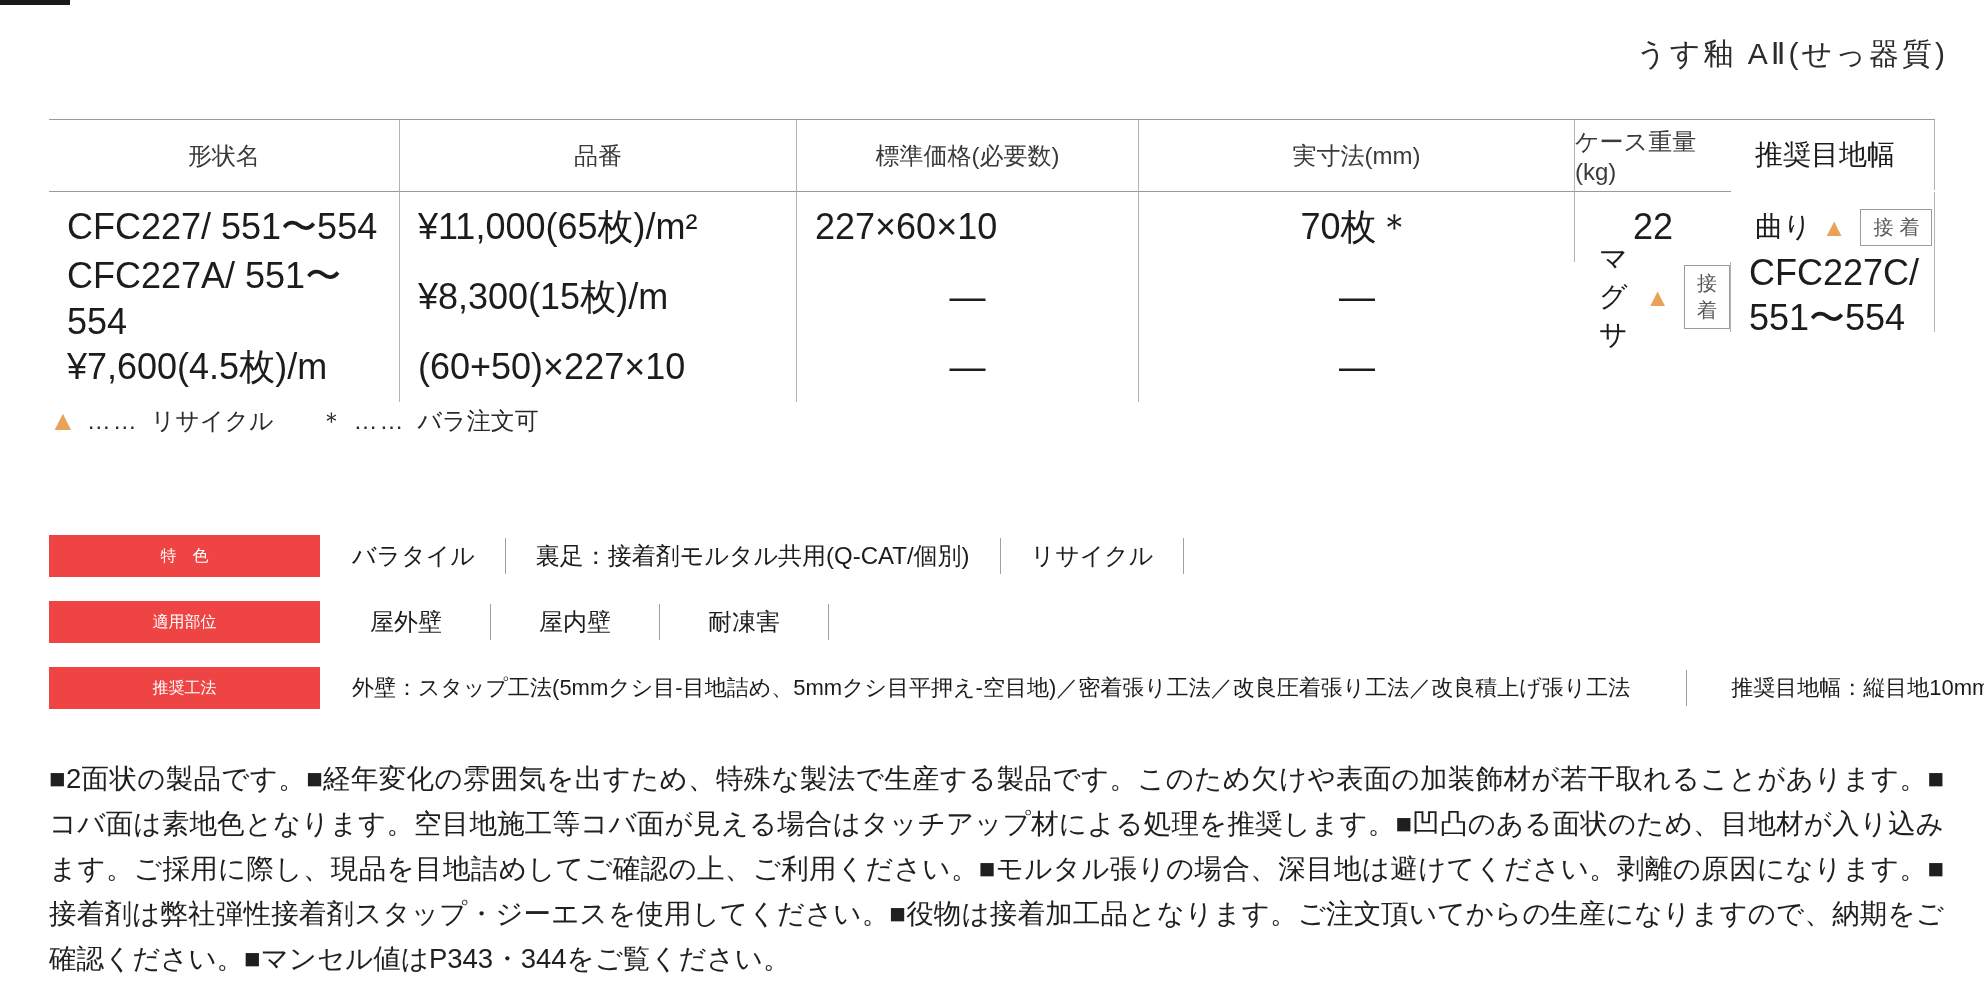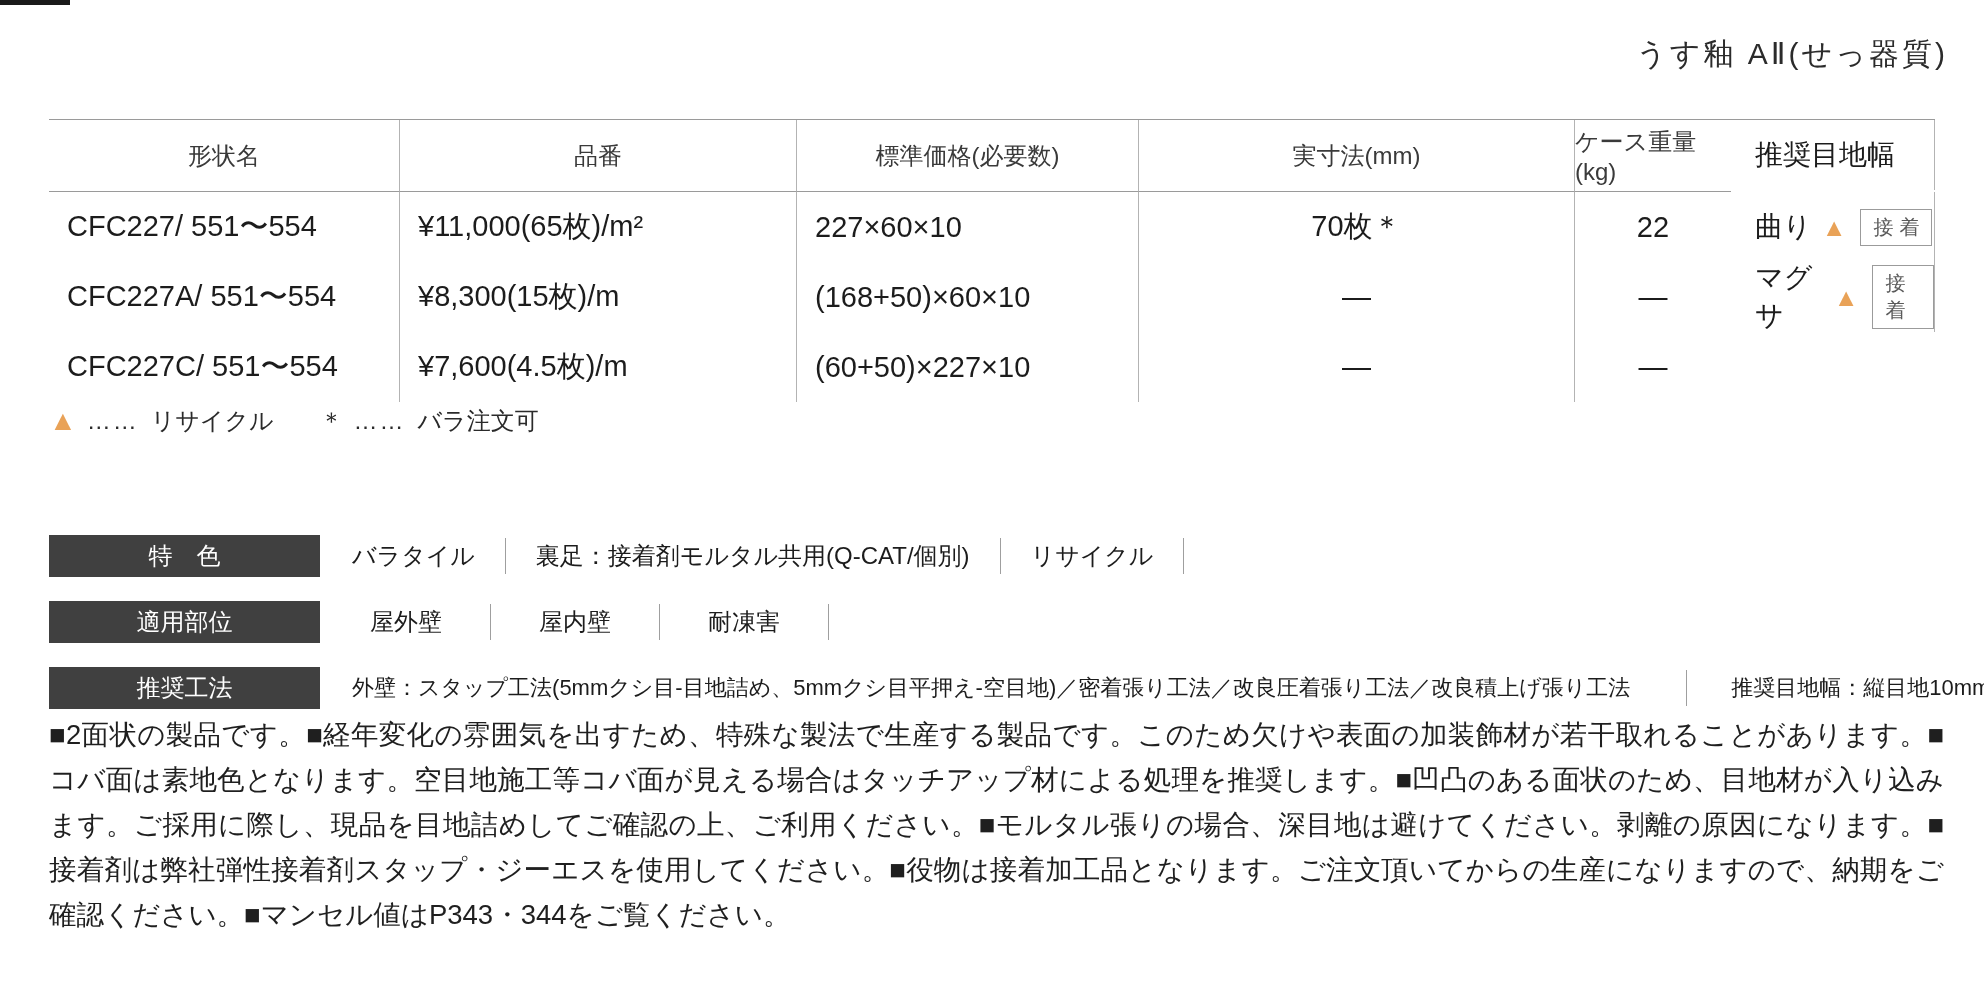--- a/index.html
+++ b/index.html
@@ -23,21 +23,21 @@
     grid-template-columns:351px 397px 342px 436px 156px 204px;
     border-top:1px solid #9a9a9a;
   }
   .th{
     height:71px;display:flex;align-items:center;justify-content:center;
     font-size:24px;color:#3a3a3a;
     border-bottom:1px solid #9a9a9a;
   }
   .td{
     height:70px;display:flex;align-items:center;
-    font-size:29px;color:#1c1c1c;
+    font-size:36px;color:#1c1c1c;
   }
   .vline{border-right:1px solid #b3b3b3;}
   .td.c0{padding-left:24px;font-size:28px;}
   .td.c1{padding-left:18px;}
   .td.c2{padding-left:18px;}
   .td.c3{padding-left:18px;}
   .td.c4,.td.c5{justify-content:center;}
   .tri{color:#e9a257;font-size:25px;margin:0 8px 0 10px;}
   .badge{
     display:inline-flex;align-items:center;justify-content:center;
@@ -52,38 +52,38 @@
     font-size:24px;color:#2a2a2a;
   }
   .legend .tri2{color:#e9a257;font-size:28px;margin-right:10px;}
   .legend .dots{letter-spacing:2px;color:#2a2a2a;margin-right:12px;}
   .legend .ast{font-size:24px;margin:0 10px 0 46px;}
   
   .features{position:absolute;left:49px;top:535px;width:1895px;}
   .frow{display:flex;align-items:center;margin-bottom:24px;}
   .flabel{
     width:271px;height:42px;flex:0 0 271px;
-    background:#404040;color:#ffffff;
+    background:#ef4444;color:#ffffff;
     display:flex;align-items:center;justify-content:center;
-    font-size:24px;
+    font-size:16px;
   }
   .fitems{display:flex;align-items:flex-start;margin-left:2px;}
   .fitem{
     display:flex;align-items:center;height:36px;
     border-right:1px solid #9f9f9f;
     font-size:24px;color:#1c1c1c;white-space:nowrap;
   }
   .row-0 .fitem{padding:0 30px;}
   .row-1 .fitem{padding:0 48px;}
   .row-2 .fitem{font-size:22px;padding:0 30px;}
   .row-2 .fitem.wide{padding-right:56px;}
   .row-2 .fitem.last{padding:0 44px;}
   
   .notes{
-    position:absolute;left:49px;top:712px;width:1895px;
+    position:absolute;left:49px;top:756px;width:1895px;
     font-size:27.5px;line-height:45px;color:#1f1f1f;
     text-align:justify;
   }
 </style>
 </head>
 <body>
 
 <div class="page">
 
   <div class="corner-mark"></div>
@@ -107,21 +107,20 @@
     <div class="td c4 vline">70枚＊</div>
     <div class="td c5">22</div>
 
     <div class="td c0 vline">
       <span>曲り</span>
       <span class="tri">▲</span>
       <span class="badge">接着</span>
     </div>
     <div class="td c1 vline">CFC227A/ 551〜554</div>
     <div class="td c2 vline">¥8,300(15枚)/m</div>
-    <div class="td c3 vline">(168+50)×60×10</div>
     <div class="td c4 vline">—</div>
     <div class="td c5">—</div>
 
     <div class="td c0 vline">
       <span>マグサ</span>
       <span class="tri">▲</span>
       <span class="badge">接着</span>
     </div>
     <div class="td c1 vline">CFC227C/ 551〜554</div>
     <div class="td c2 vline">¥7,600(4.5枚)/m</div>

